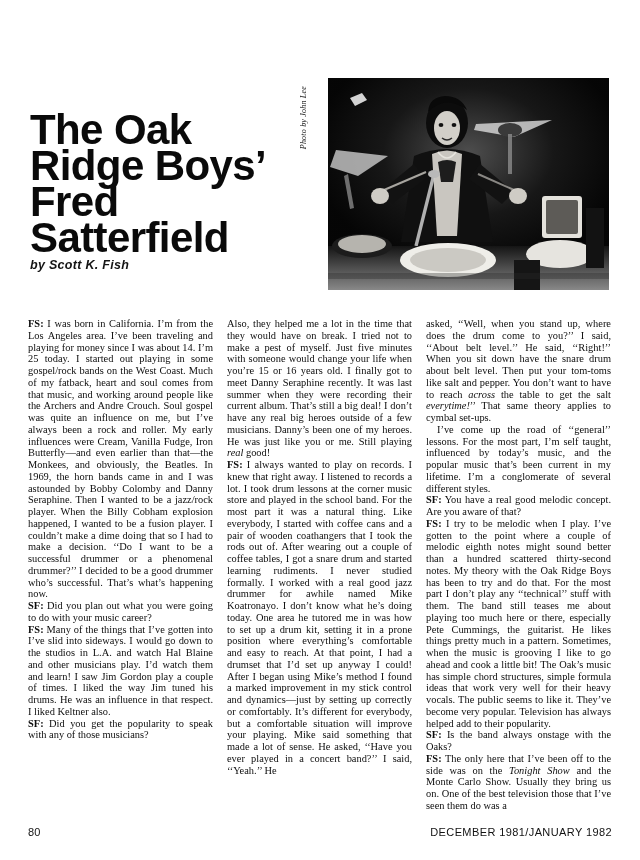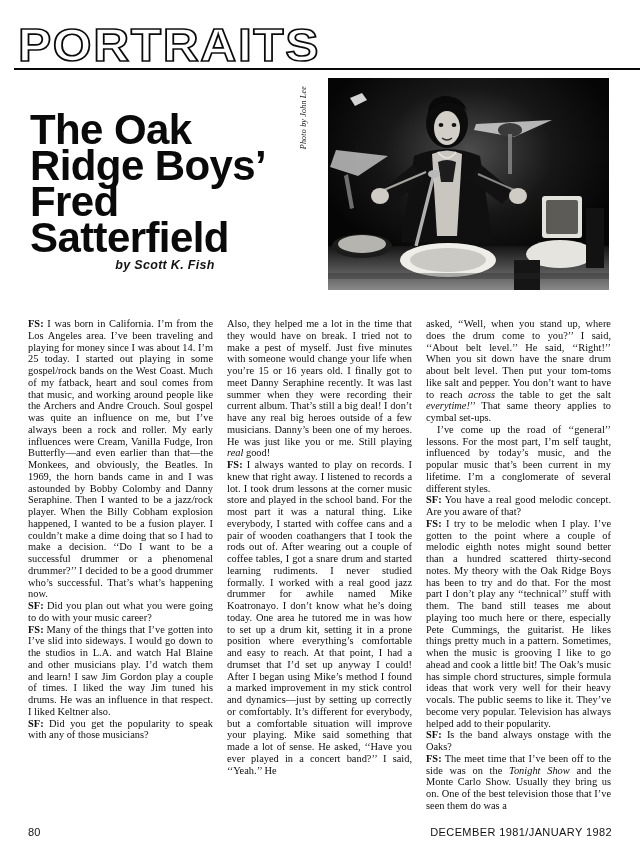--- a/index.html
+++ b/index.html
@@ -67,21 +67,21 @@
     font-size: 42px;
     line-height: 36px;
     letter-spacing: -0.6px;
     color: #0a0a0a;
   }
   .byline {
     position: absolute;
     left: 30px;
     top: 258px;
     width: 270px;
-    text-align: center;
+    text-align: left;
     font-family: "Liberation Sans", "DejaVu Sans", sans-serif;
     font-style: italic;
     font-weight: 700;
     font-size: 12.5px;
     letter-spacing: 0.3px;
     color: #141414;
   }
 
   
   .photo-wrap {
@@ -157,24 +157,20 @@
     color: #121212;
   }
   .folio { letter-spacing: 0.2px; }
   .issue-date { letter-spacing: 0.4px; }
 </style>
 </head>
 <body>
 
 <div class="page">
 
-  <div class="masthead">
-    <div class="masthead-word">PORTRAITS</div>
-    <div class="masthead-rule"></div>
-  </div>
 
   <h1 class="headline">The Oak Ridge Boys’ Fred Satterfield</h1>
 
   <div class="byline">by Scott K. Fish</div>
 
   <div class="photo-wrap">
     <div class="photo">
       <svg viewBox="0 0 281 212" preserveAspectRatio="none" aria-hidden="true">
         <defs>
           <radialGradient id="spot" cx="50%" cy="35%" r="55%">
@@ -250,21 +246,21 @@
     <div class="col">
         <p><span>Also, they helped me a lot in the time that they would have on break. I tried not to make a pest of myself. Just five minutes with someone would change your life when you’re 15 or 16 years old. I finally got to meet Danny Seraphine recently. It was last summer when they were recording their current album. That’s still a big deal! I don’t have any real big heroes outside of a few musicians. Danny’s been one of my heroes. He was just like you or me. Still playing </span><i>real</i><span> good!</span></p>
         <p><b>FS:</b><span> I always wanted to play on records. I knew that right away. I listened to records a lot. I took drum lessons at the corner music store and played in the school band. For the most part it was a natural thing. Like everybody, I started with coffee cans and a pair of wooden coathangers that I took the rods out of. After wearing out a couple of coffee tables, I got a snare drum and started learning rudiments. I never studied formally. I worked with a real good jazz drummer for awhile named Mike Koatronayo. I don’t know what he’s doing today. One area he tutored me in was how to set up a drum kit, setting it in a prone position where everything’s comfortable and easy to reach. At that point, I had a drumset that I’d set up anyway I could! After I began using Mike’s method I found a marked improvement in my stick control and dynamics—just by setting up correctly or comfortably. It’s different for everybody, but a comfortable situation will improve your playing. Mike said something that made a lot of sense. He asked, ‘‘Have you ever played in a concert band?’’ I said, ‘‘Yeah.’’ He</span></p>
       </div>
     <div class="col">
         <p><span>asked, ‘‘Well, when you stand up, where does the drum come to you?’’ I said, ‘‘About belt level.’’ He said, ‘‘Right!’’ When you sit down have the snare drum about belt level. Then put your tom-toms like salt and pepper. You don’t want to have to reach </span><i>across</i><span> the table to get the salt </span><i>everytime!</i><span>’’ That same theory applies to cymbal set-ups.</span></p>
         <p class="indent"><span>I’ve come up the road of ‘‘general’’ lessons. For the most part, I’m self taught, influenced by today’s music, and the popular music that’s been current in my lifetime. I’m a conglomerate of several different styles.</span></p>
         <p><b>SF:</b><span> You have a real good melodic concept. Are you aware of that?</span></p>
         <p><b>FS:</b><span> I try to be melodic when I play. I’ve gotten to the point where a couple of melodic eighth notes might sound better than a hundred scattered thirty-second notes. My theory with the Oak Ridge Boys has been to try and do that. For the most part I don’t play any ‘‘technical’’ stuff with them. The band still teases me about playing too much here or there, especially Pete Cummings, the guitarist. He likes things pretty much in a pattern. Sometimes, when the music is grooving I like to go ahead and cook a little bit! The Oak’s music has simple chord structures, simple formula ideas that work very well for their heavy vocals. The public seems to like it. They’ve become very popular. Television has always helped add to their popularity.</span></p>
         <p><b>SF:</b><span> Is the band always onstage with the Oaks?</span></p>
-        <p><b>FS:</b><span> The meet time that I’ve been off to the side was on the </span><i>Tonight Show</i><span> and the Monte Carlo Show. Usually they bring us on. One of the best television those that I’ve seen them do was a</span></p>
+        <p><b>FS:</b><span> The only here that I’ve been off to the side was on the </span><i>Tonight Show</i><span> and the Monte Carlo Show. Usually they bring us on. One of the best television those that I’ve seen them do was a</span></p>
       </div>
   </div>
 
   <div class="footer">
     <div class="folio">80</div>
     <div class="issue-date">DECEMBER 1981/JANUARY 1982</div>
   </div>
 
 </div>
 

